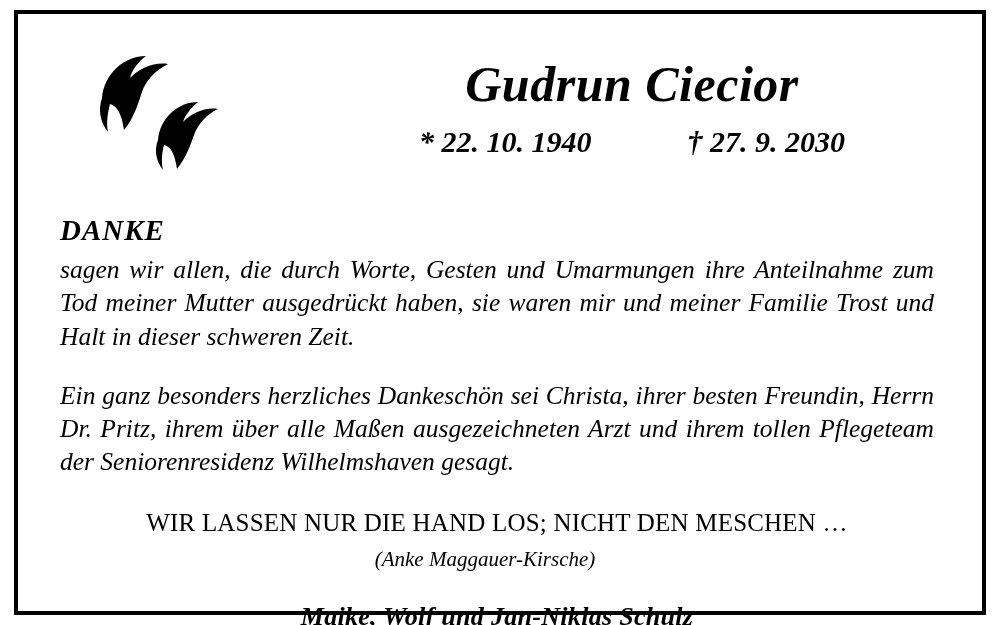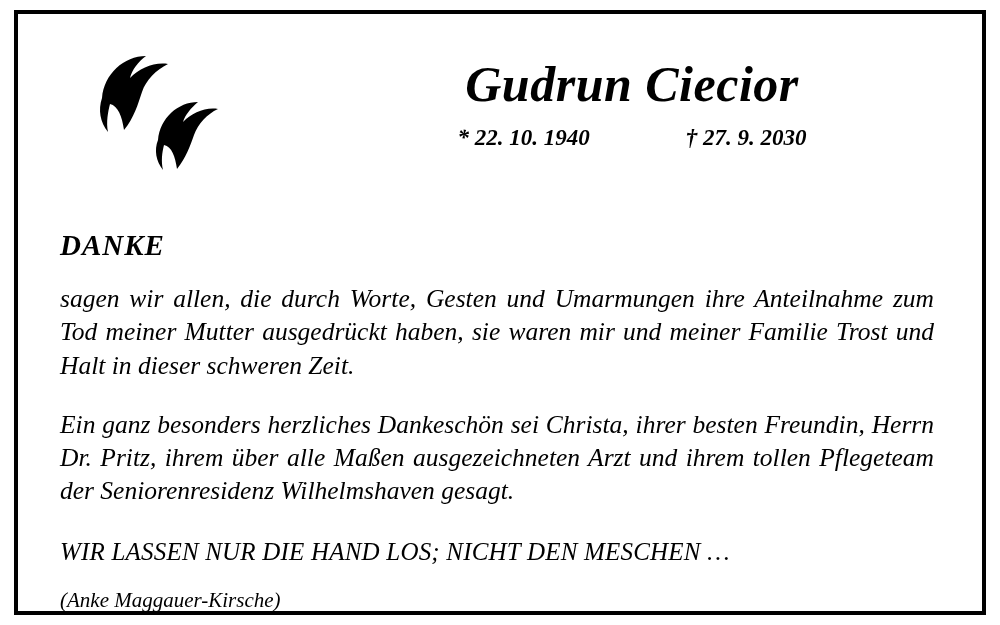--- a/index.html
+++ b/index.html
@@ -61,52 +61,51 @@
     line-height: 1.05;
     white-space: nowrap;
   }
   .dates {
     margin-top: 14px;
     display: flex;
     justify-content: center;
     gap: 96px;
     font-style: italic;
     font-weight: bold;
-    font-size: 23px;
+    font-size: 30px;
   }
 
   
   .danke {
-    margin-top: 49px;
+    margin-top: 34px;
     font-style: italic;
     font-weight: bold;
     font-size: 29px;
     letter-spacing: 1px;
   }
   .para {
     font-style: italic;
     font-size: 25.5px;
     line-height: 1.31;
     text-align: justify;
     text-justify: inter-word;
   }
-  .para.first { margin-top: 20px; }
+  .para.first { margin-top: 6px; }
 
   .quote {
     margin-top: 30px;
-    font-style: italic;
     font-size: 25px;
-    text-align: left;
+    text-align: center;
     letter-spacing: 0.2px;
   }
   .quote-author {
-    margin-top: 22px;
+    margin-top: 10px;
     font-style: italic;
     font-size: 21px;
-    text-align: left;
+    text-align: center;
     padding-right: 24px;
   }
   .signature {
     margin-top: 30px;
     font-style: italic;
     font-weight: bold;
     font-size: 26px;
     text-align: center;
     letter-spacing: 0.3px;
   }

